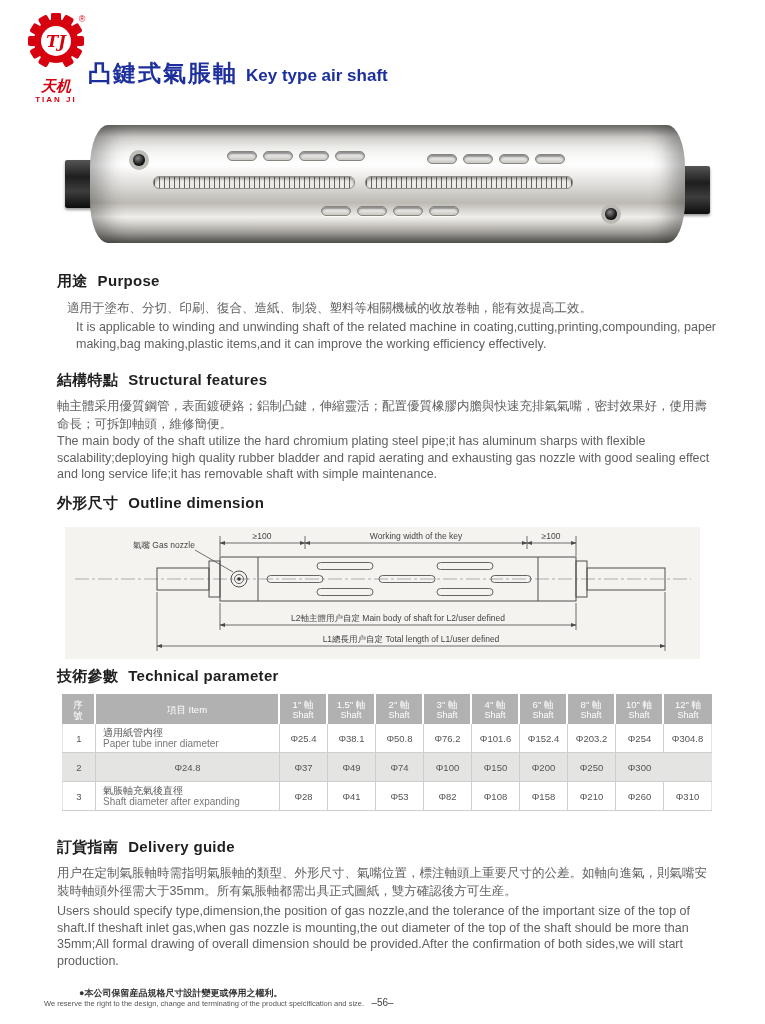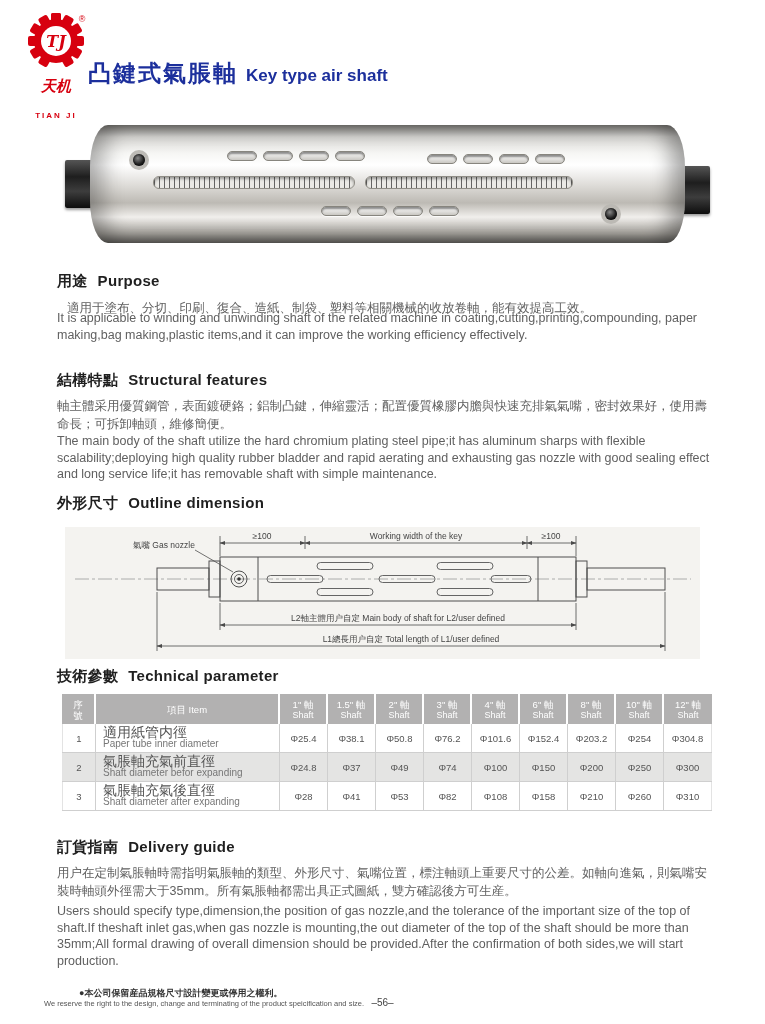--- a/index.html
+++ b/index.html
@@ -8,21 +8,21 @@
     position:relative; width:765px; height:1024px; margin:0 auto;
     background:#ffffff; overflow:hidden;
     font-family:"Liberation Sans","DejaVu Sans",sans-serif;
   }
 
   
   .logo { position:absolute; left:18px; top:12px; width:76px; text-align:center; }
   .logo svg { display:block; margin:0 auto; }
   .logo-zh { color:#d7000f; font-family:"DejaVu Serif","Liberation Serif",serif;
              font-style:italic; font-weight:bold; font-size:15px; line-height:15px; margin-top:1px;}
-  .logo-en { color:#d7000f; font-size:8px; font-weight:bold; letter-spacing:2px; margin-top:17px;}
+  .logo-en { color:#d7000f; font-size:8px; font-weight:bold; letter-spacing:2px; margin-top:1px;}
   .title-row { position:absolute; left:88px; top:58px; display:flex; align-items:baseline; gap:8px; }
   .title-zh { color:#1c2f9c; font-size:23px; font-weight:bold; letter-spacing:2px; }
   .title-en { color:#1c2f9c; font-size:17px; font-weight:600; }
 
   
   .photo { position:absolute; left:65px; top:120px; width:645px; height:128px; }
   .stub { position:absolute; background:linear-gradient(180deg,#555 0%,#1e1e1e 35%,#3d3d3d 65%,#0d0d0d 100%);
           border-radius:2px; box-shadow:0 2px 3px rgba(0,0,0,.4); }
   .stub-left  { left:0;  top:40px; width:34px; height:48px; }
   .stub-right { right:0; top:46px; width:34px; height:48px; }
@@ -66,21 +66,21 @@
         display:flex; flex-direction:column; justify-content:center; }
   .th:last-child { border-right:none; }
   .th .l1 { font-size:9.5px; white-space:pre-line; }
   .th .l2 { font-size:9px; }
   .prow.bodyrow { border-bottom:1px solid #cfcfcf; min-height:29px; }
   .td { border-right:1px solid #cfcfcf; display:flex; align-items:center; justify-content:center;
         padding:2px 1px; }
   .td:first-child { border-left:1px solid #e3e3e3; }
   .td:last-child  { border-right:1px solid #e3e3e3; }
   .td.item { flex-direction:column; align-items:flex-start; justify-content:center; padding-left:7px; }
-  .td.item .zh { font-size:14px; color:#555; line-height:11px;text-align:center; }
+  .td.item .zh { font-size:10px; color:#555; line-height:11px;text-align:center; }
   .td.item .en { font-size:10px; color:#777; line-height:11px; }
   .prow.shaded { background:#e4e4e3; }
 
   
   .foot-zh { position:absolute; left:36px; top:987px; font-size:9px; font-weight:bold; color:#333;margin-left:43px; }
   .foot-en { position:absolute; left:44px; top:999px; font-size:7.5px; color:#555; }
   .foot-page { position:absolute; left:0; right:0; top:997px; text-align:center; font-size:10px; color:#444; }
 </style>
 </head>
 <body>
@@ -154,21 +154,21 @@
     <div class="ruler ruler-l"></div>
     <div class="ruler ruler-r"></div>
     <div class="screw screw-1"></div>
     <div class="screw screw-2"></div>
   </div>
 
   <div class="sec-head" style="top:272px;">
     <span>用途</span><span class="en">Purpose</span>
   </div>
   <div class="body-zh" style="top:299px; padding-left:10px;">適用于塗布、分切、印刷、復合、造紙、制袋、塑料等相關機械的收放卷軸，能有效提高工效。</div>
-  <div class="body-en" style="top:310px;">It is applicable to winding and unwinding shaft of the related machine in coating,cutting,printing,compounding, paper making,bag making,plastic items,and it can improve the working efficiency effectively.</div>
+  <div class="body-en" style="top:319px;margin-left:19px;">It is applicable to winding and unwinding shaft of the related machine in coating,cutting,printing,compounding, paper making,bag making,plastic items,and it can improve the working efficiency effectively.</div>
 
   <div class="sec-head" style="top:371px;">
     <span>結構特點</span><span class="en">Structural features</span>
   </div>
   <div class="body-zh" style="top:397px;">軸主體采用優質鋼管，表面鍍硬鉻；鋁制凸鍵，伸縮靈活；配置優質橡膠内膽與快速充排氣氣嘴，密封效果好，使用壽命長；可拆卸軸頭，維修簡便。</div>
   <div class="body-en" style="top:433px;">The main body of the shaft utilize the hard chromium plating steel pipe;it has aluminum sharps with flexible scalability;deploying high quality rubber bladder and rapid aerating and exhausting gas nozzle with good sealing effect and long service life;it has removable shaft with simple maintenance.</div>
 
   <div class="sec-head" style="top:494px;">
     <span>外形尺寸</span><span class="en">Outline dimension</span>
   </div>
@@ -303,24 +303,20 @@
           <div class="td">Φ50.8</div>
           <div class="td">Φ76.2</div>
           <div class="td">Φ101.6</div>
           <div class="td">Φ152.4</div>
           <div class="td">Φ203.2</div>
           <div class="td">Φ254</div>
           <div class="td">Φ304.8</div>
         </div>
         <div class="prow bodyrow shaded">
           <div class="td">2</div>
-          <div class="td item">
-            <div class="zh">氣脹軸充氣前直徑</div>
-            <div class="en">Shaft diameter befor expanding</div>
-          </div>
           <div class="td">Φ24.8</div>
           <div class="td">Φ37</div>
           <div class="td">Φ49</div>
           <div class="td">Φ74</div>
           <div class="td">Φ100</div>
           <div class="td">Φ150</div>
           <div class="td">Φ200</div>
           <div class="td">Φ250</div>
           <div class="td">Φ300</div>
         </div>

